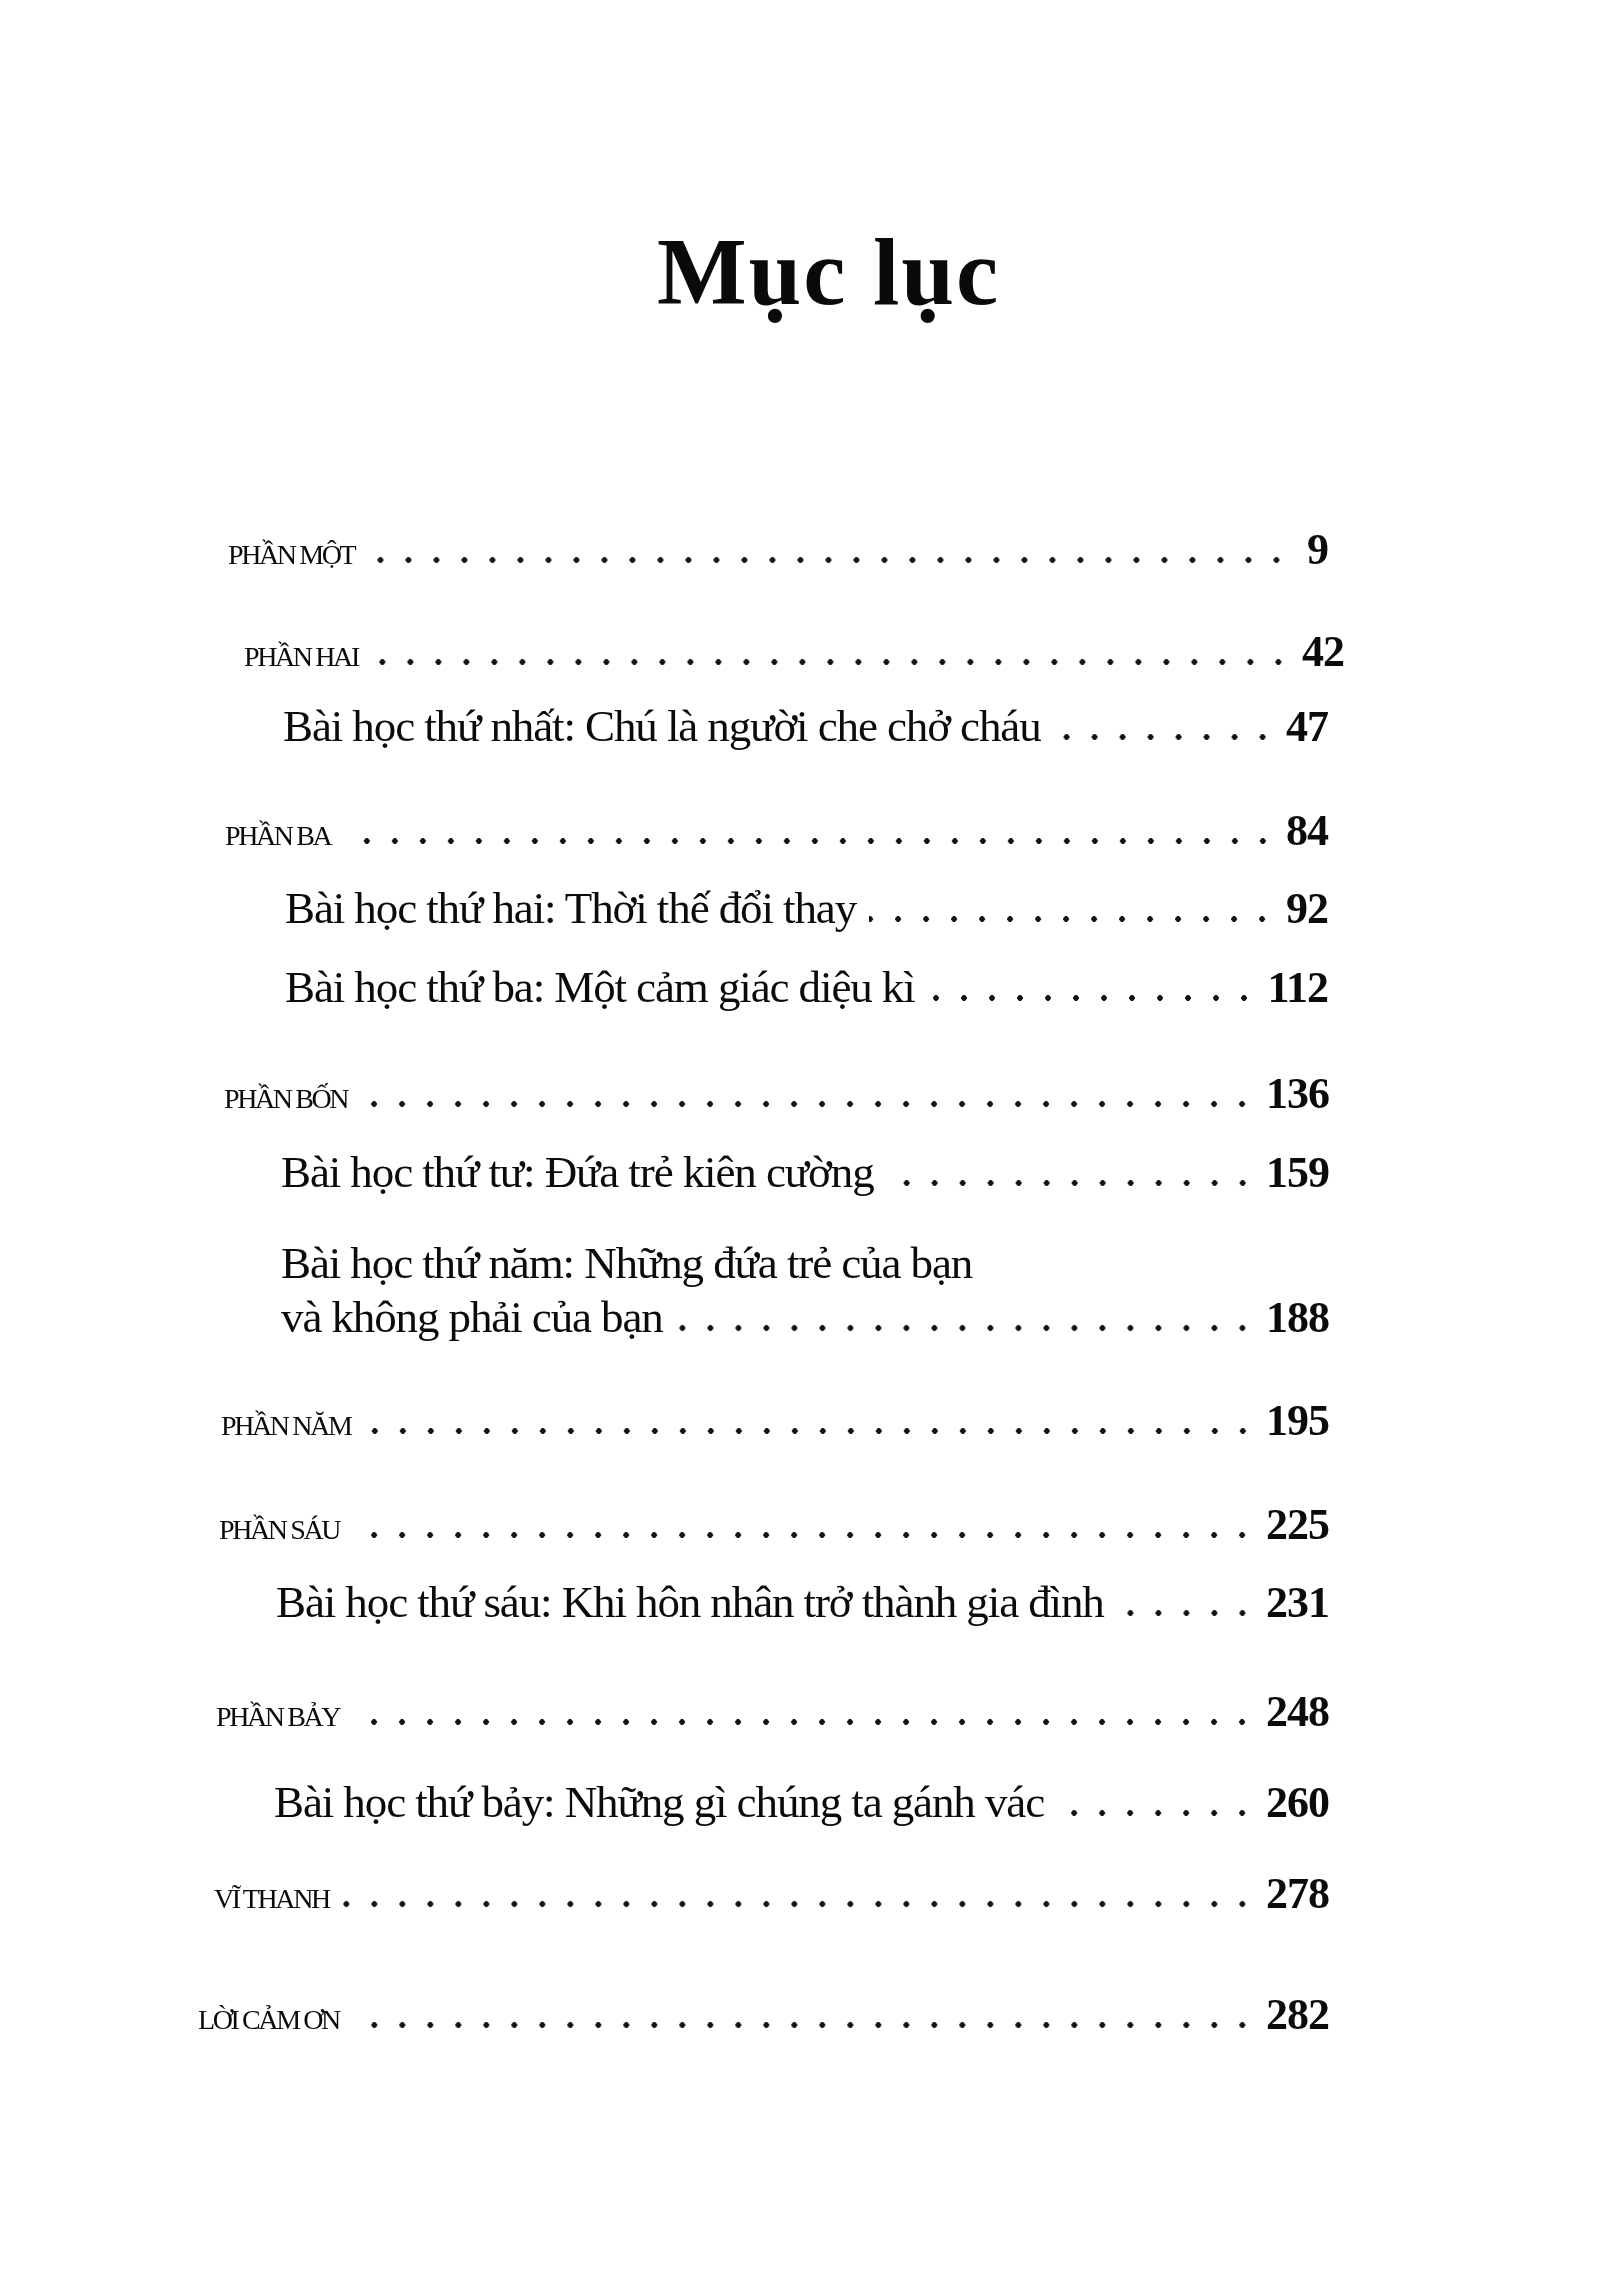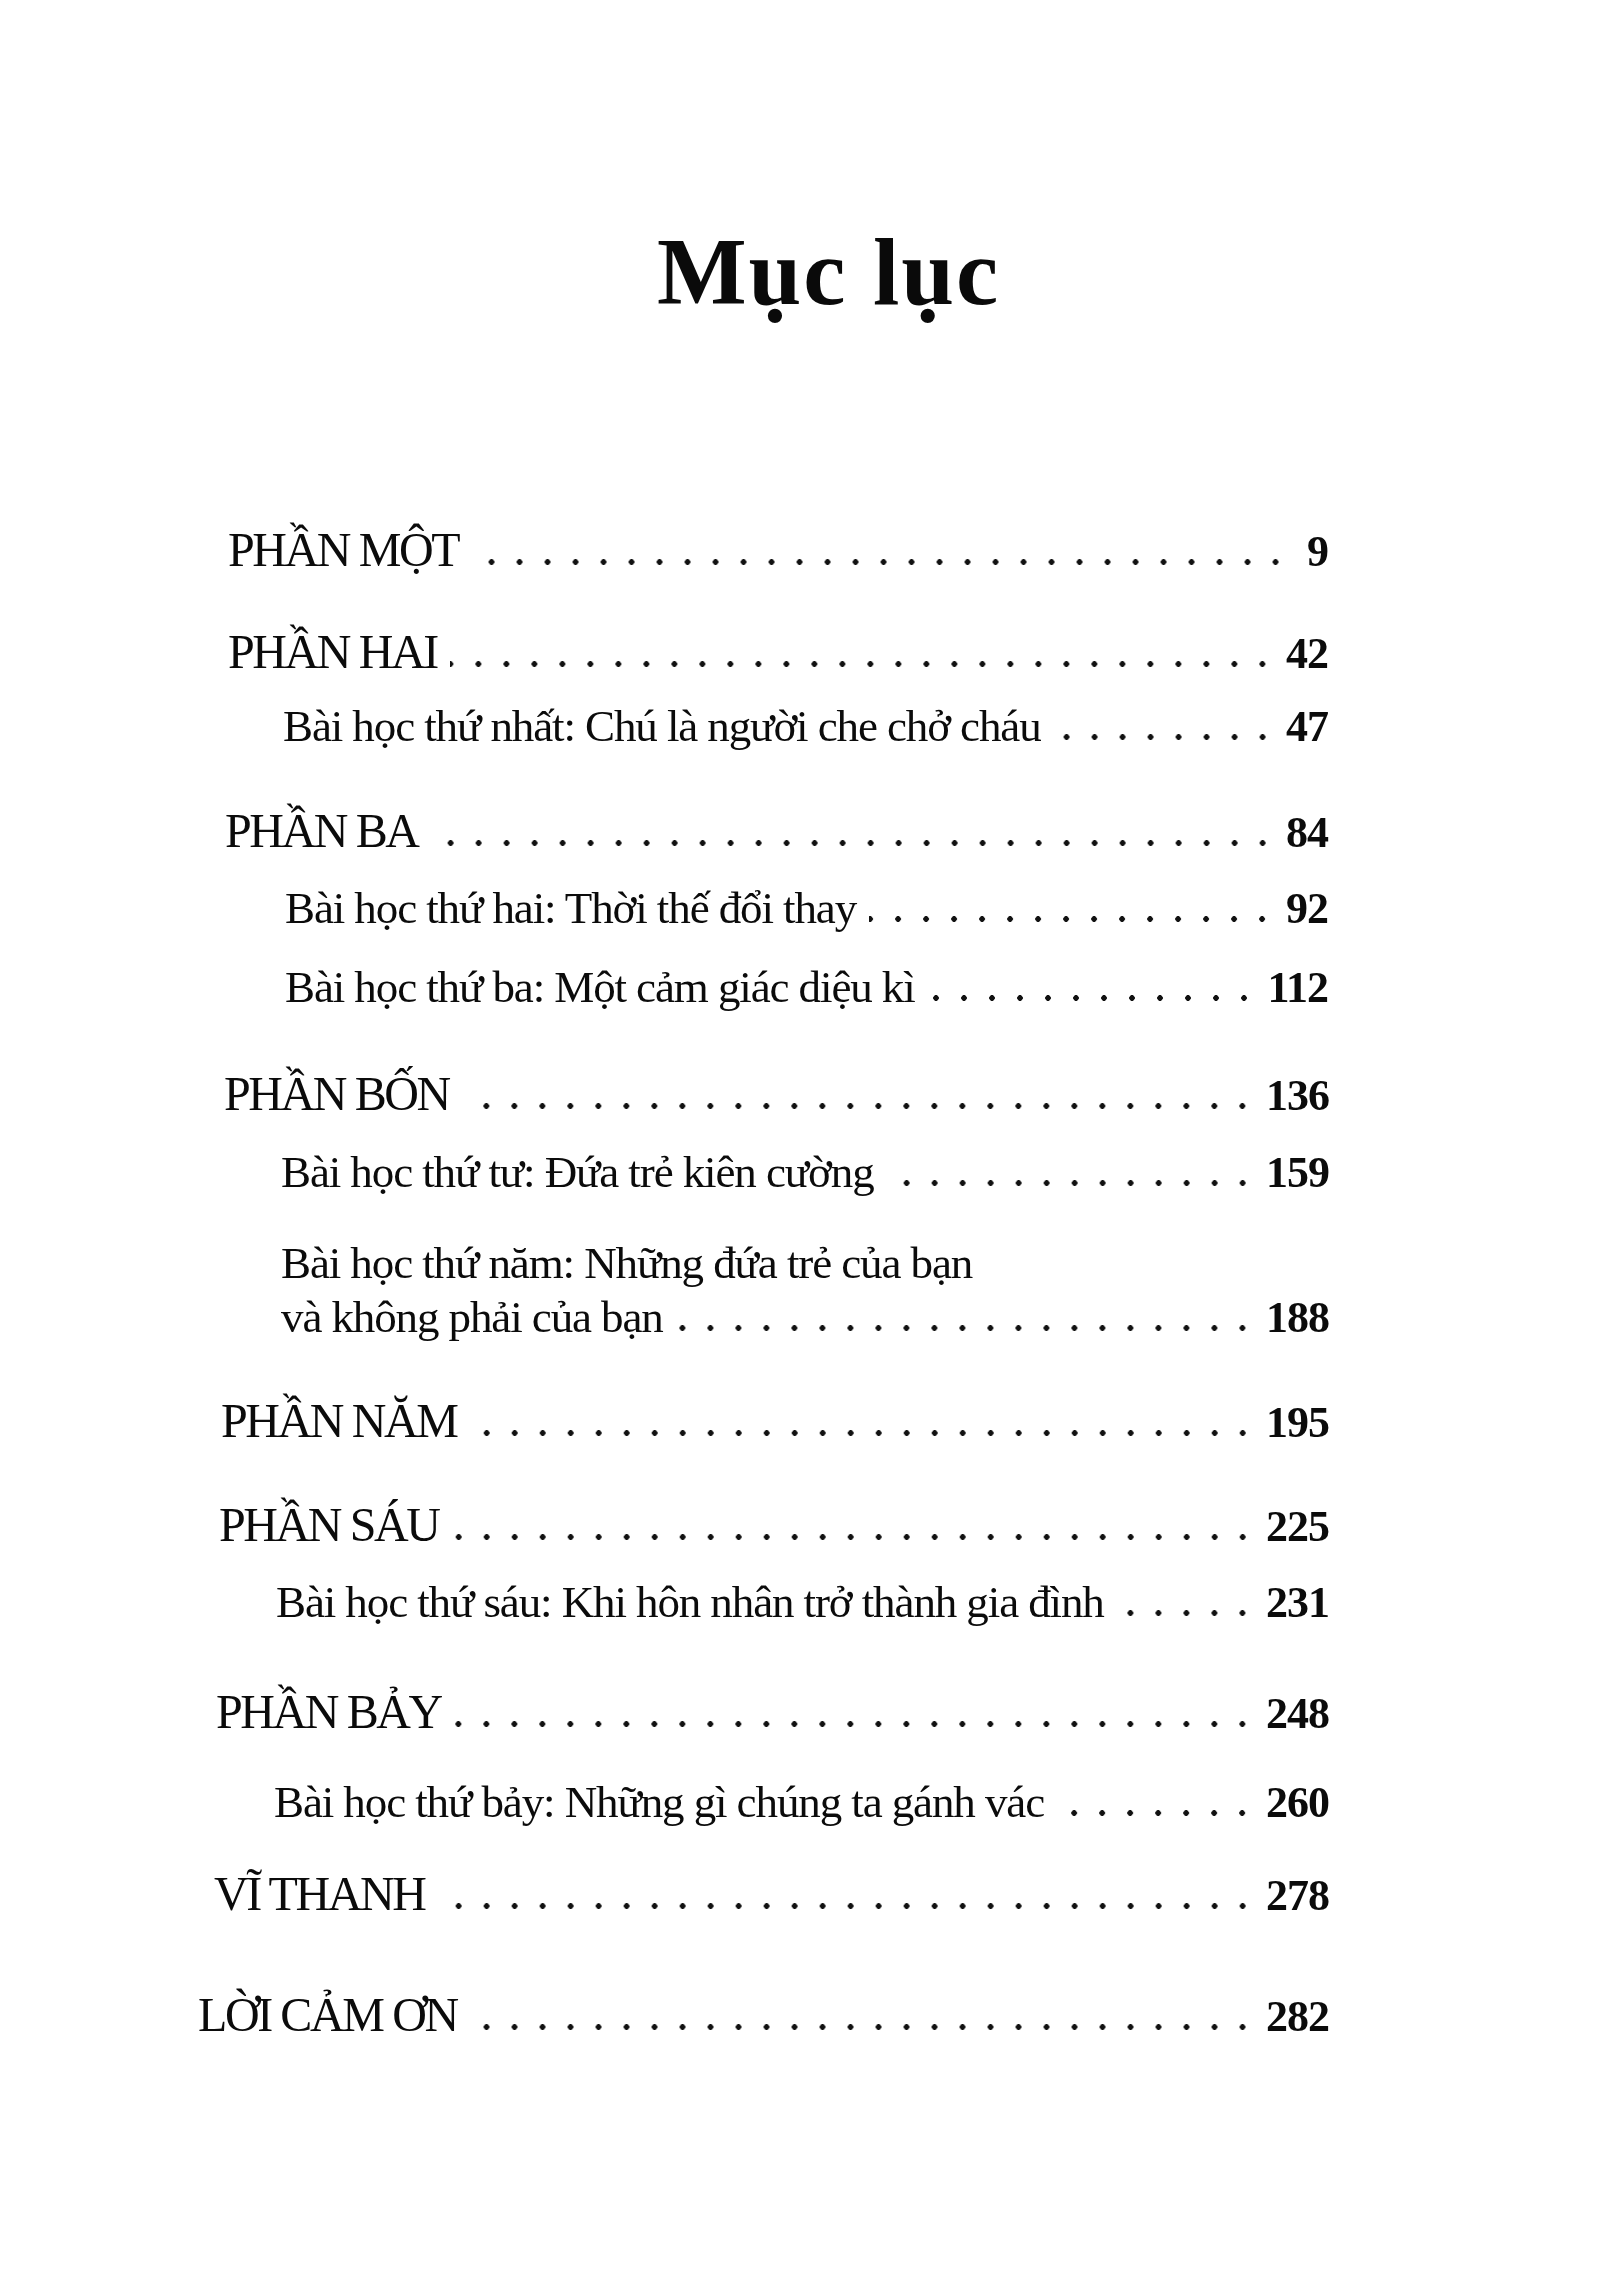--- a/index.html
+++ b/index.html
@@ -50,21 +50,21 @@
     font-size: 45px;
     white-space: nowrap;
   }
   .entry .label {
     flex: 0 0 auto;
     letter-spacing: -1.1px;
   }
   .entry.part .label {
     text-transform: none;
     letter-spacing: -2.4px;
-    font-size: 48px;
+    font-size: 28px;
   }
   .entry .leader {
     flex: 1 1 auto;
     height: 7.6px;
     margin: 0 9.5px 0 13.3px;
     align-self: baseline;
     position: relative;
     top: 0;
     background-image: radial-gradient(circle, #111 2.5px, transparent 3px);
     background-size: 28px 7.6px;
@@ -85,21 +85,21 @@
 
 <div class="page">
   <div class="title">Mục lục</div>
 
   <div class="toc">
     <div class="entry part" style="left: 228px; top: 521px; width: 1100px;">
       <span class="label">PHẦN MỘT</span>
       <span class="leader"></span>
       <span class="pnum">9</span>
     </div>
-    <div class="entry part" style="left: 228px; top: 623px; width: 1100px;">
+    <div class="entry part" style="left: 244px; top: 623px; width: 1100px;">
       <span class="label">PHẦN HAI</span>
       <span class="leader"></span>
       <span class="pnum">42</span>
     </div>
     <div class="entry lesson" style="left: 283px; top: 698px; width: 1045px;">
       <span class="label">Bài học thứ nhất: Chú là người che chở cháu</span>
       <span class="leader"></span>
       <span class="pnum">47</span>
     </div>
     <div class="entry part" style="left: 225px; top: 802px; width: 1103px;">

